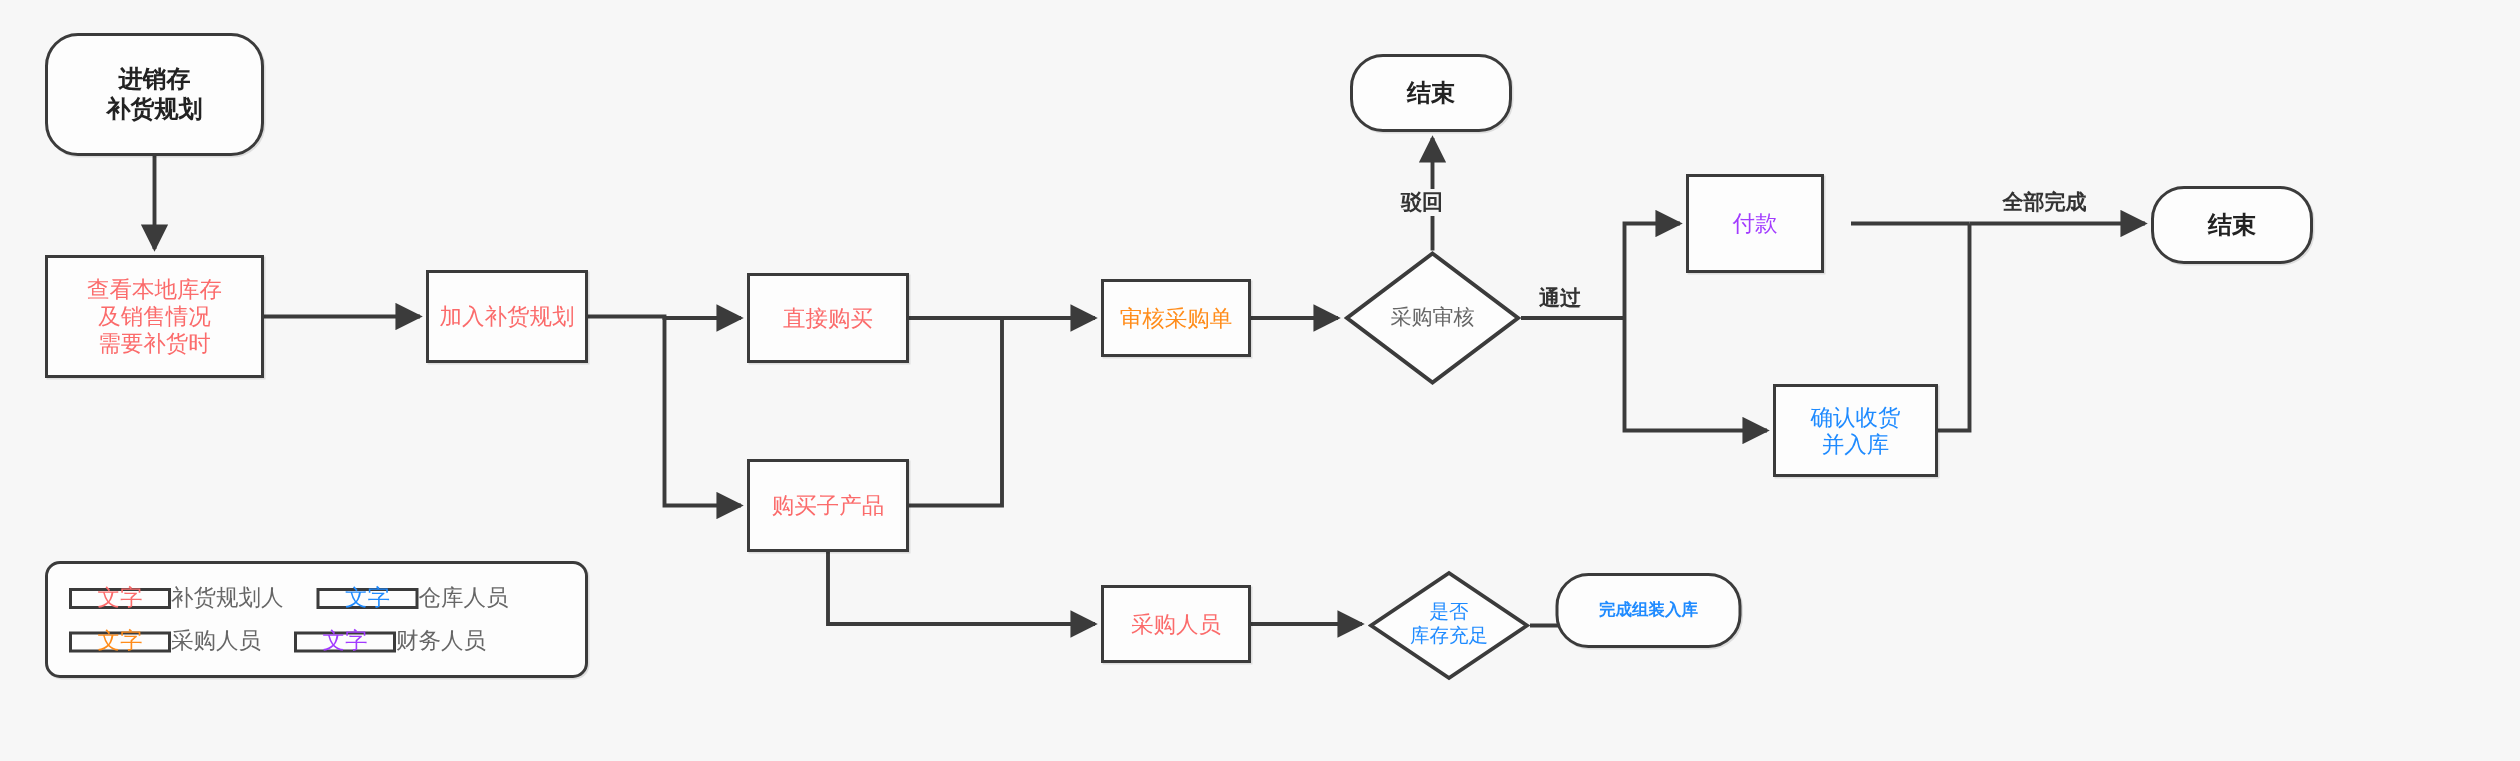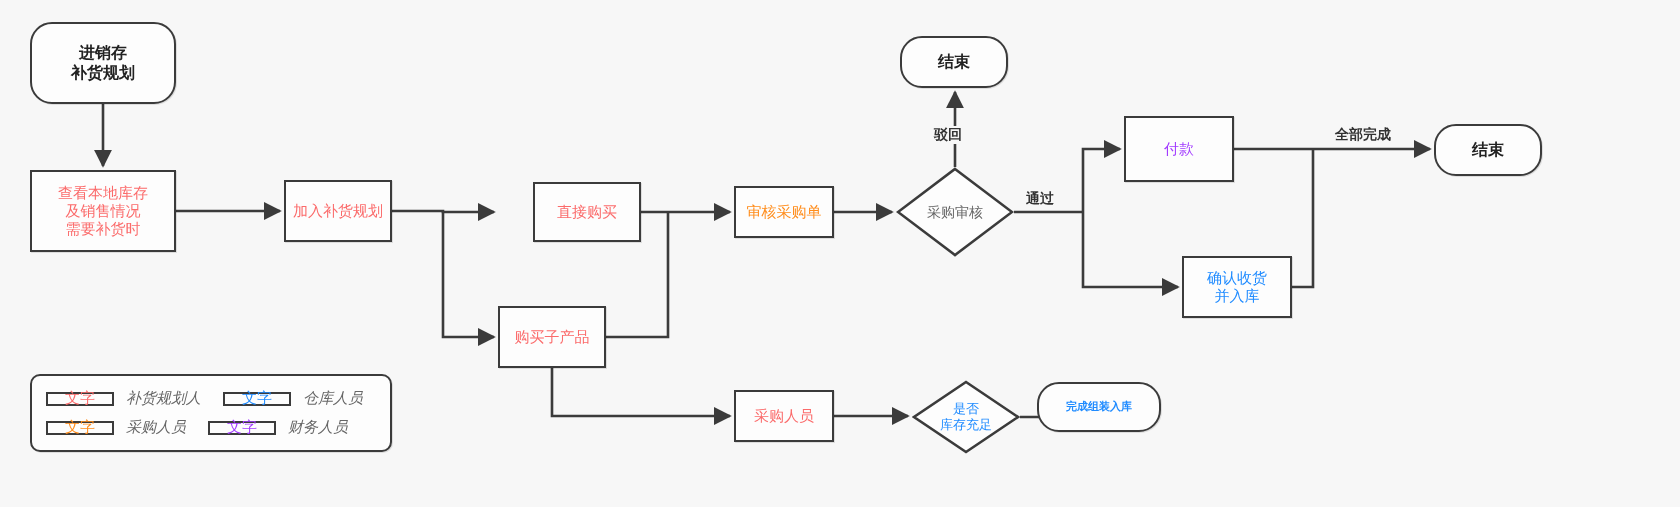--- a/index.html
+++ b/index.html
@@ -106,24 +106,22 @@
     border: 2.5px solid #3b3b3b;
     background: #fdfdfd;
     display: flex;
     align-items: center;
     justify-content: center;
     font-size: 15px;
   }
   .legend-text {
     color: #666;
     font-size: 15px;
-    margin-left: 12px;
     margin-right: 22px;
     white-space: nowrap;
-    font-style: italic;
   }
 </style>
 </head>
 <body>
 
 <div id="canvas">
 
   <svg class="edges" viewBox="0 0 1680 507" xmlns="http://www.w3.org/2000/svg">
     <defs>
       <marker id="arrow" viewBox="0 0 10 10" refX="9" refY="5" markerWidth="7" markerHeight="7" orient="auto-start-reverse">
@@ -168,31 +166,31 @@
     </g>
   </svg>
 
   <div id="nodes-layer">
       <div class="node rounded terminal-bold" style="left: 30px; top: 22px; width: 146px; height: 82px; color: rgb(34, 34, 34); font-size: 16px; text-align: center;">进销存
 补货规划</div>
       <div class="node process" style="left: 30px; top: 170px; width: 146px; height: 82px; color: rgb(251, 107, 107); font-size: 15px;">查看本地库存
 及销售情况
 需要补货时</div>
       <div class="node process" style="left: 284px; top: 180px; width: 108px; height: 62px; color: rgb(251, 107, 107); font-size: 15px;">加入补货规划</div>
-      <div class="node process" style="left: 498px; top: 182px; width: 108px; height: 60px; color: rgb(251, 107, 107); font-size: 15px; margin-left: 35px;">直接购买</div>
+      <div class="node process" style="left: 498px; top: 182px; width: 108px; height: 60px; color: rgb(251, 107, 107); font-size: 15px;">直接购买</div>
       <div class="node process" style="left: 498px; top: 306px; width: 108px; height: 62px; color: rgb(251, 107, 107); font-size: 15px;">购买子产品</div>
       <div class="node process" style="left: 734px; top: 186px; width: 100px; height: 52px; color: rgb(255, 140, 26); font-size: 15px;">审核采购单</div>
       <div class="diamond-wrap" style="left: 896px; top: 167px; width: 118px; height: 90px;">
         <svg width="118" height="90" viewBox="0 0 118 90">
           <polygon points="59,2 116,45 59,88 2,45" fill="#fdfdfd" stroke="#3b3b3b" stroke-width="2.6"></polygon>
         </svg>
         <div class="diamond-label" style="color: rgb(102, 102, 102); font-size: 14px; font-weight: normal;">采购审核</div>
       </div>
       <div class="node rounded terminal-bold" style="left: 900px; top: 36px; width: 108px; height: 52px; color: rgb(34, 34, 34); font-size: 16px;">结束</div>
-      <div class="node process" style="left: 1124px; top: 116px; width: 110px; height: 66px; color: rgb(162, 59, 255); font-size: 15px;">付款</div>
+      <div class="node process" style="left: 1124px; top: 116px; width: 92px; height: 66px; color: rgb(162, 59, 255); font-size: 15px;">付款</div>
       <div class="node process" style="left: 1182px; top: 256px; width: 110px; height: 62px; color: rgb(31, 139, 255); font-size: 15px;">确认收货
 并入库</div>
       <div class="node rounded terminal-bold" style="left: 1434px; top: 124px; width: 108px; height: 52px; color: rgb(34, 34, 34); font-size: 16px;">结束</div>
       <div class="node process" style="left: 734px; top: 390px; width: 100px; height: 52px; color: rgb(251, 107, 107); font-size: 15px;">采购人员</div>
       <div class="diamond-wrap" style="left: 912px; top: 380px; width: 108px; height: 74px;">
         <svg width="108" height="74" viewBox="0 0 108 74">
           <polygon points="54,2 106,37 54,72 2,37" fill="#fdfdfd" stroke="#3b3b3b" stroke-width="2.6"></polygon>
         </svg>
         <div class="diamond-label" style="color: rgb(31, 139, 255); font-size: 13px; font-weight: normal;">是否
 库存充足</div>

